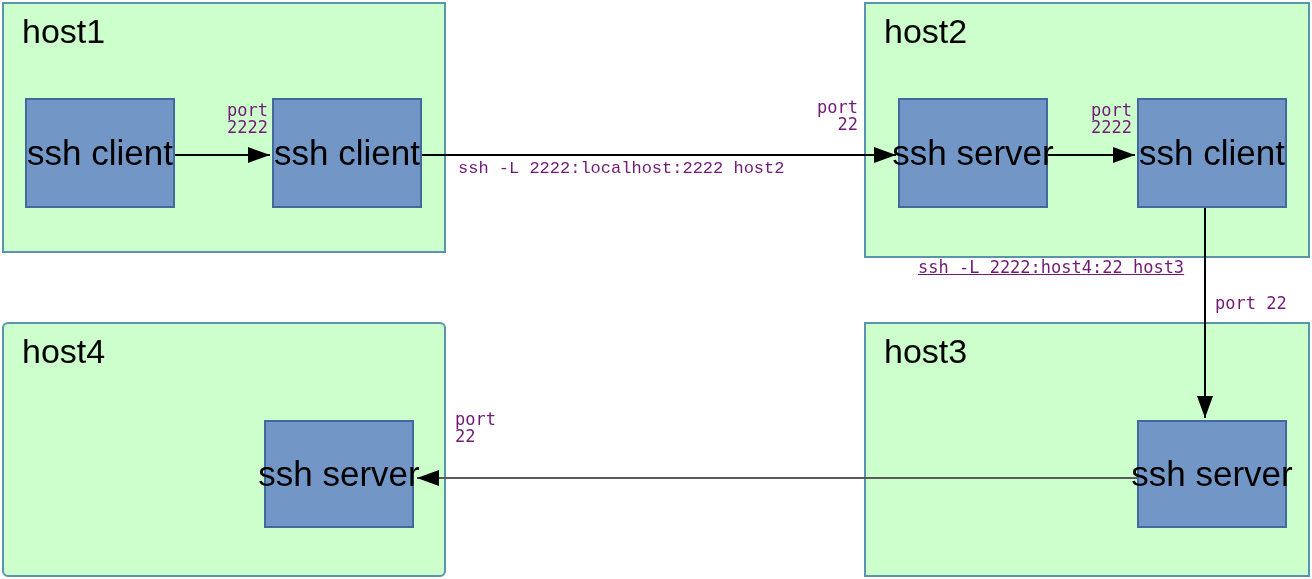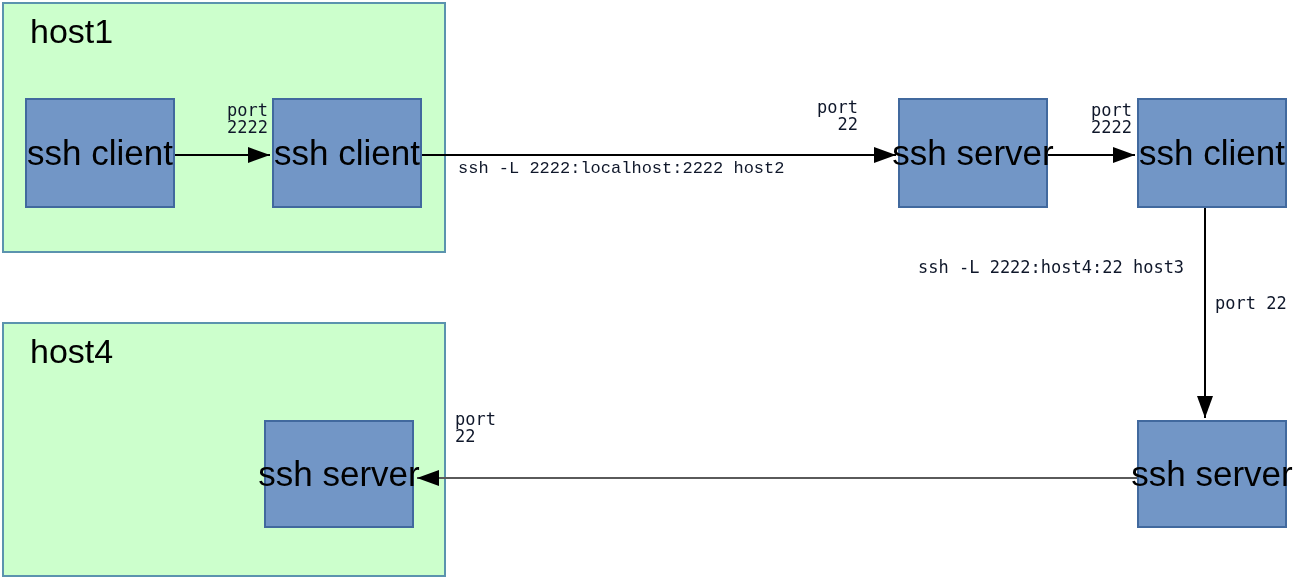--- a/index.html
+++ b/index.html
@@ -17,77 +17,82 @@
     background: var(--host-fill, #ccffcc);
     border: 2px solid var(--host-border, #5b93ae);
   }
   .host-title {
     position: absolute;
     left: 18px;
     top: 8px;
     font-size: 34px;
     color: #000000;
     letter-spacing: 0px;
-    margin-left: 8px;
   }
   .node {
     position: absolute;
     background: var(--node-fill, #7296c6);
     border: 2px solid var(--node-border, #41699e);
     display: flex;
     align-items: center;
     justify-content: center;
     font-size: 35px;
     color: #000000;
     white-space: nowrap;
   }
   .mono-label {
     position: absolute;
     font-family: "DejaVu Sans Mono", monospace;
     font-size: 17px;
     line-height: 17px;
-    color: #0f172a;
+    color: #701a75;
     white-space: pre-line;
   }
   .align-right { text-align: right; }
   #host1 { left: 2px;   top: 2px;   width: 444px; height: 251px; }
   #host2 { left: 864px; top: 2px;   width: 446px; height: 256px; }
   #host3 { left: 864px; top: 322px; width: 446px; height: 255px; }
-  #host4 { left: 2px;   top: 322px; width: 444px; height: 255px; }
+  #host4 { left: 2px;   top: 322px; width: 444px; height: 255px; border-radius: 6px; }
 
   #node-h1c1 { left: 25px;   top: 98px;  width: 150px; height: 110px; }
   #node-h1c2 { left: 272px;  top: 98px;  width: 150px; height: 110px; }
   #node-h2s  { left: 898px;  top: 98px;  width: 150px; height: 110px; }
   #node-h2c  { left: 1137px; top: 98px;  width: 150px; height: 110px; }
   #node-h3s  { left: 1137px; top: 420px; width: 150px; height: 108px; }
   #node-h4s  { left: 264px;  top: 420px; width: 150px; height: 108px; }
 
   #label-port2222-h1  { left: 160px;  top: 102px; width: 108px; }
   #label-port22-h2in  { left: 750px;  top: 99px;  width: 108px; }
   #label-cmd-h1h2     { left: 458px;  top: 160px; font-family: Liberation Mono, monospace; }
   #label-port2222-h2  { left: 1024px; top: 102px; width: 108px; }
-  #label-cmd-h2h3     { left: 918px;  top: 259px; }
+  #label-cmd-h2h3     { left: 918px;  top: 259px; text-decoration: underline; }
   #label-port22-h3in  { left: 1215px; top: 295px; }
   #label-port22-h4in  { left: 455px;  top: 411px; }
 
   .arrows {
     position: absolute;
     left: 0; top: 0;
     width: 1312px;
     height: 579px;
     pointer-events: none;
   }
 </style>
 </head>
 <body>
 
 <div class="canvas">
 
   <div class="host" id="host1">
     <div class="host-title">host1</div>
+  </div>
+  <div class="host" id="host2">
+    <div class="host-title">host2</div>
+  </div>
+  <div class="host" id="host3">
+    <div class="host-title">host3</div>
   </div>
   <div class="host" id="host4">
     <div class="host-title">host4</div>
   </div>
 
   <svg class="arrows" width="1312" height="579" viewBox="0 0 1312 579" xmlns="http://www.w3.org/2000/svg">
     <defs>
       <marker id="ah" markerUnits="userSpaceOnUse" markerWidth="24" markerHeight="18" refX="22" refY="8" orient="auto">
         <path d="M0,0 L22,8 L0,16 Z" fill="#000000"></path>
       </marker>

